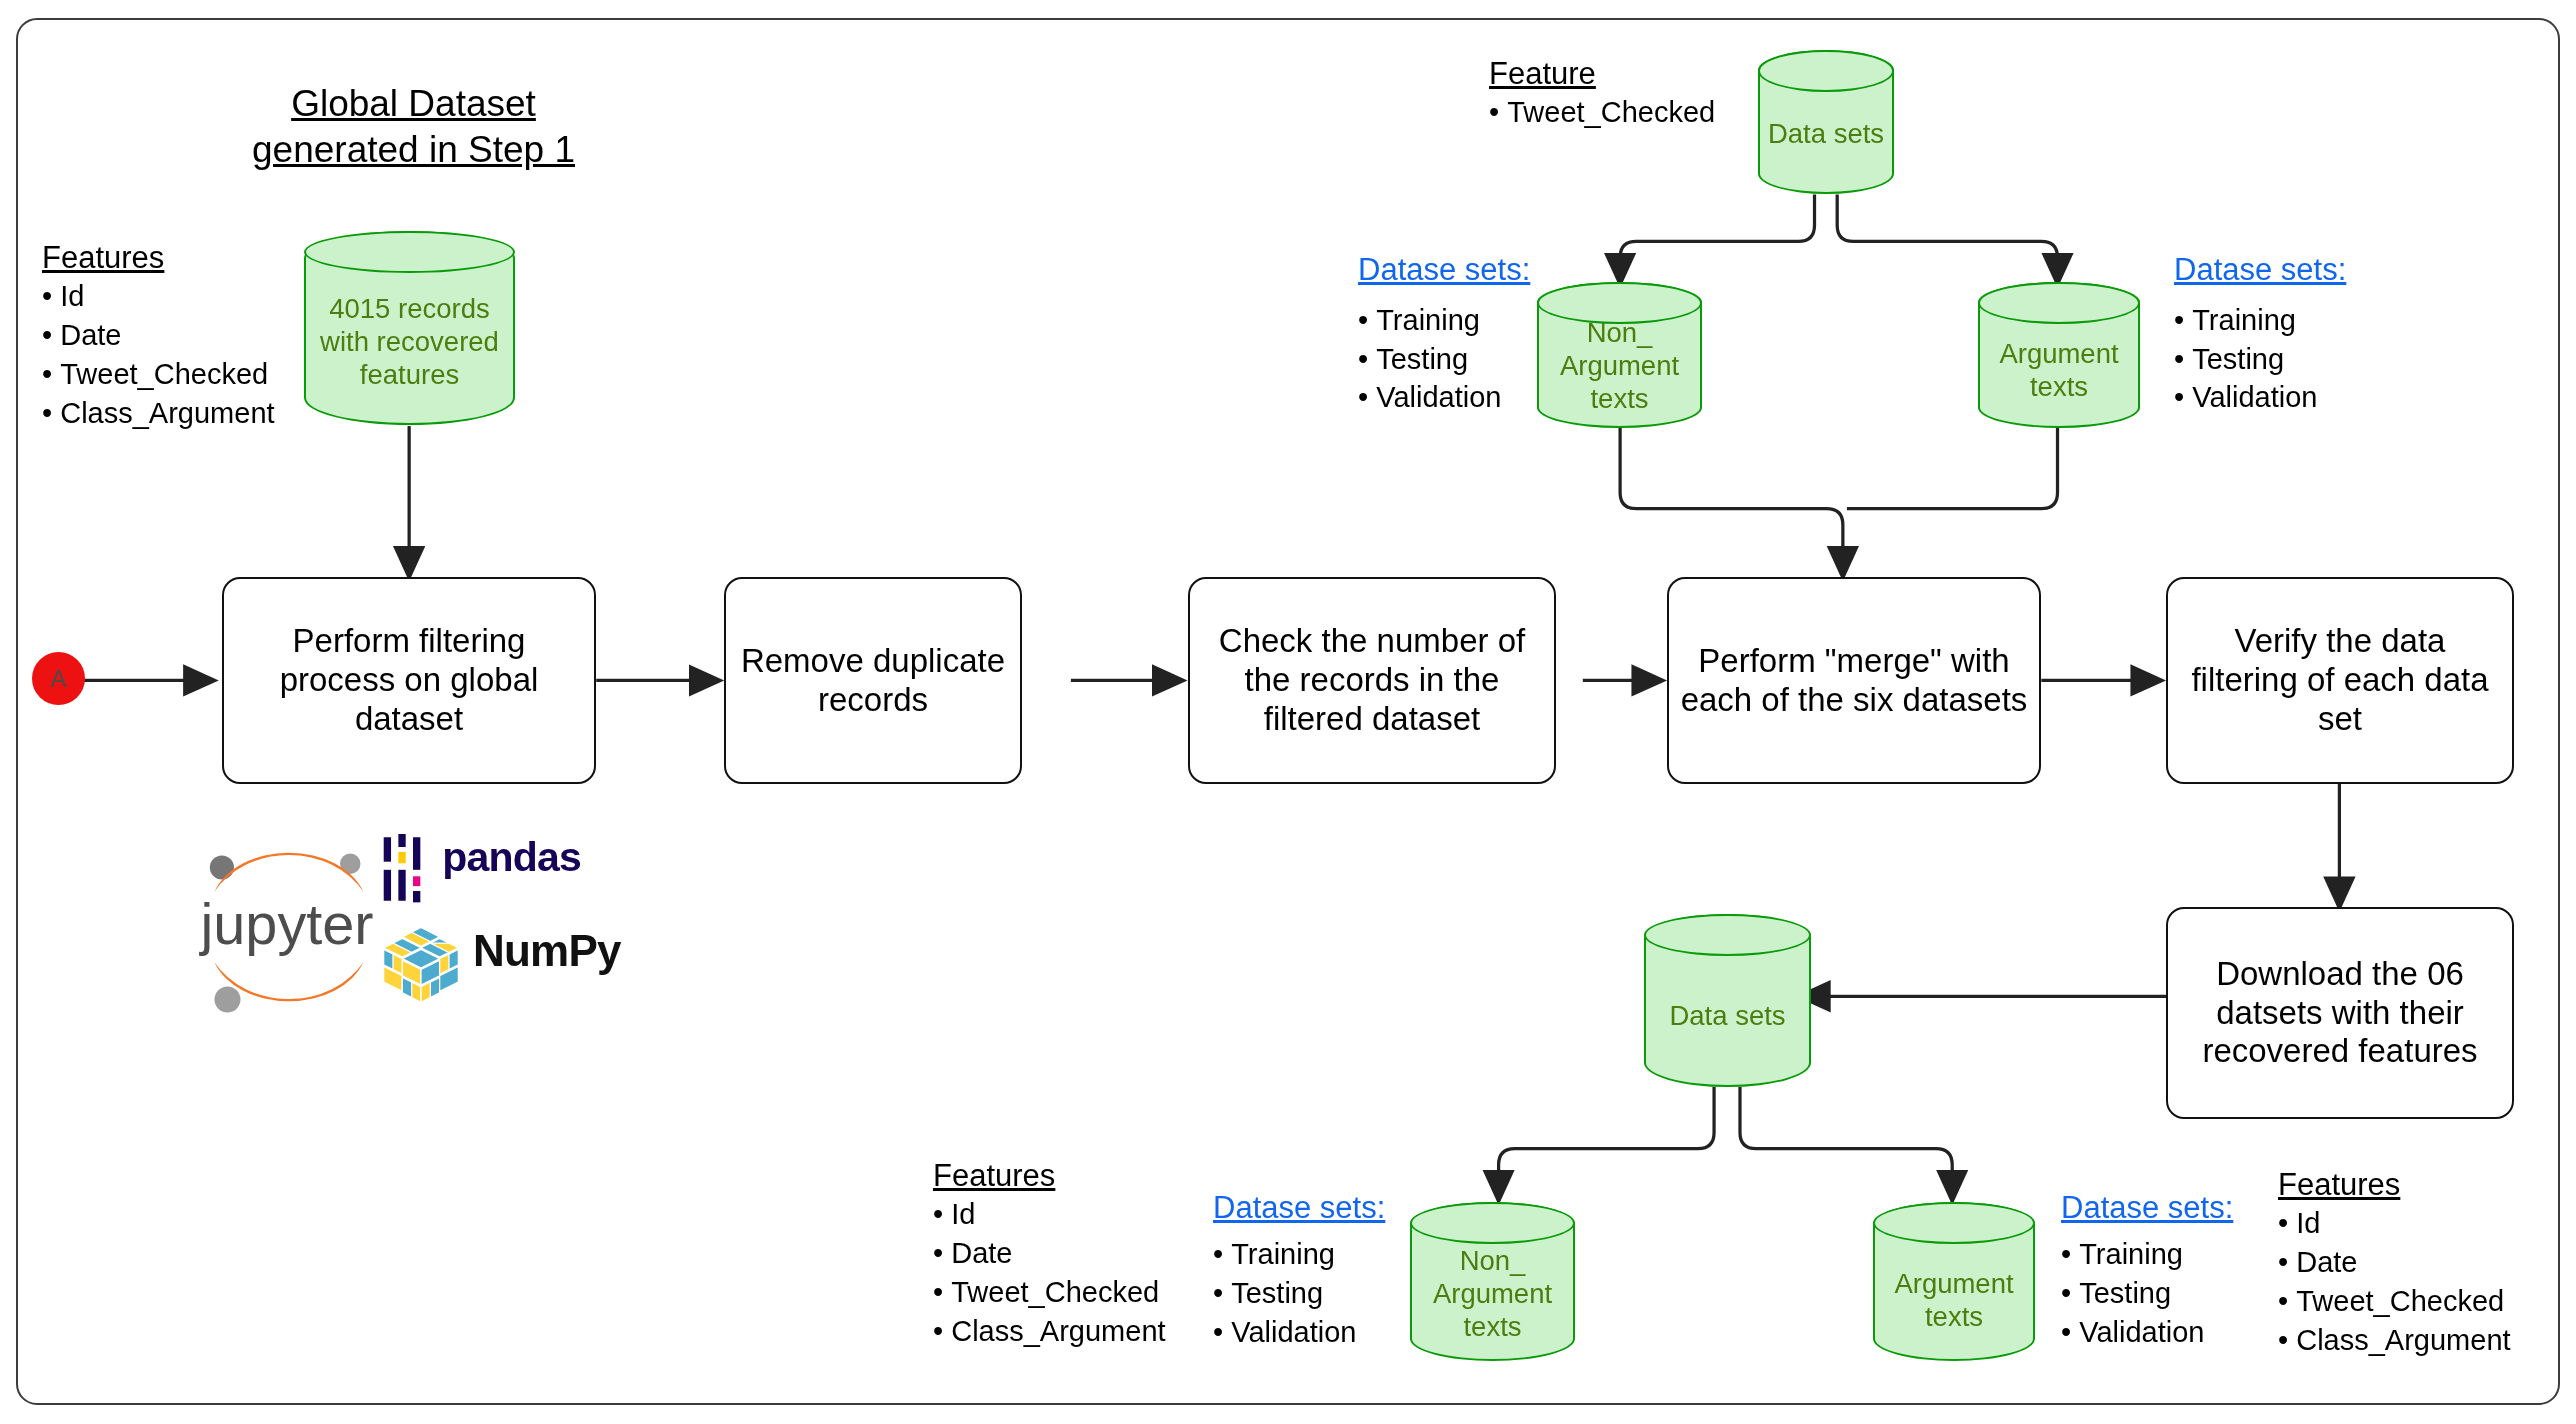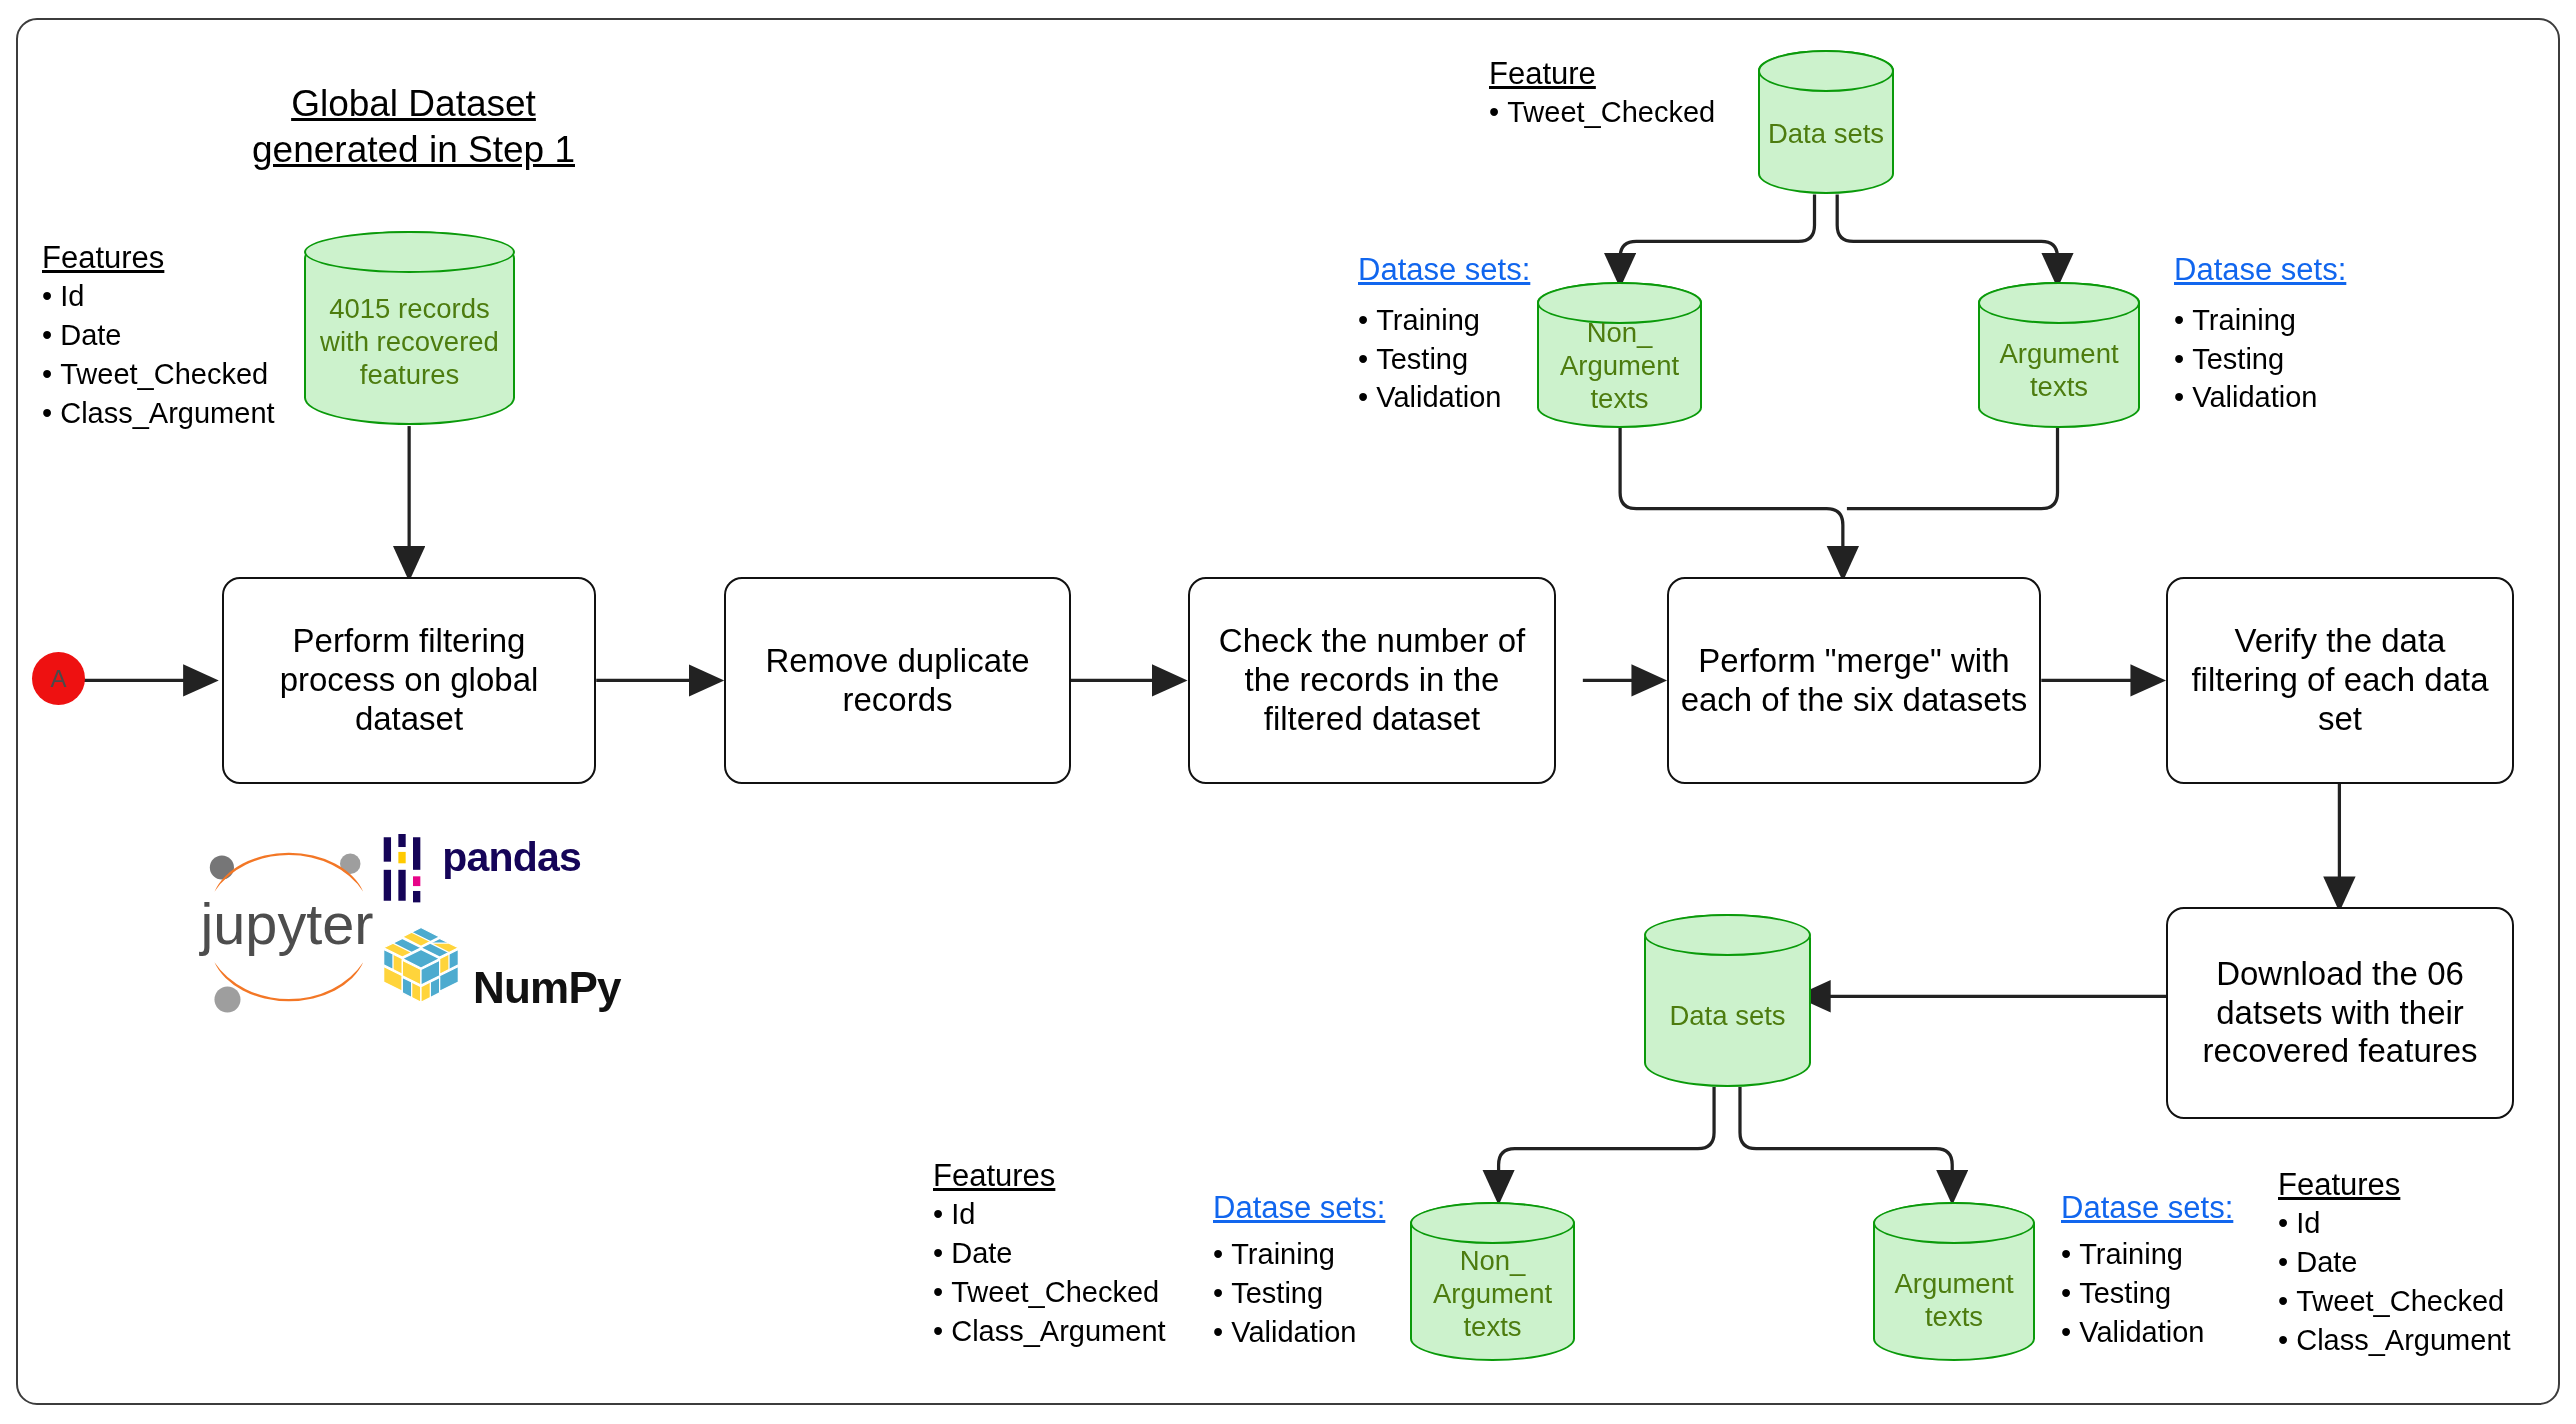--- a/index.html
+++ b/index.html
@@ -36,21 +36,21 @@
   .bullets div::before{content:"\2022\00a0";}
   .title{position:absolute;text-align:center;font-size:37px;line-height:1.25;
          text-decoration:underline;color:#000000;}
 
   
   .logos{position:absolute;}
   .jup{position:absolute;width:186px;height:186px;}
   .pandas-logo{position:absolute;display:flex;align-items:flex-start;gap:11.3px;}
   .pandas-mark{position:relative;width:49px;height:70px;}
   .pandas-word{font-size:41px;color:#150458;font-weight:bold;letter-spacing:-0.8px;}
-  .numpy-logo{position:absolute;display:flex;align-items:flex-end;gap:13px;}
+  .numpy-logo{position:absolute;display:flex;align-items:flex-start;gap:13px;}
   .numpy-word{font-size:44px;color:#111;font-weight:bold;letter-spacing:-0.8px;}
 </style>
 </head>
 <body>
 
 <div id="canvas">
 
   <div id="frame"></div>
 
   <svg class="layer" viewBox="0 0 3180 1758">
@@ -158,21 +158,21 @@
   </div>
 
   <div class="node startnode" style="left:32px;top:652px;width:53px;height:53px;">
     <span>A</span>
   </div>
 
   <div class="node proc" style="left:222px;top:577px;width:374px;height:207px;">
     <span>Perform filtering process on global dataset</span>
   </div>
 
-  <div class="node proc" style="left:724px;top:577px;width:347px;height:207px;">
+  <div class="node proc" style="left:724px;top:577px;width:298px;height:207px;">
     <span>Remove duplicate records</span>
   </div>
 
   <div class="node proc" style="left:1188px;top:577px;width:368px;height:207px;">
     <span>Check the number of the records in the filtered dataset</span>
   </div>
 
   <div class="node proc" style="left:1667px;top:577px;width:374px;height:207px;">
     <span>Perform "merge" with each of the six datasets</span>
   </div>

